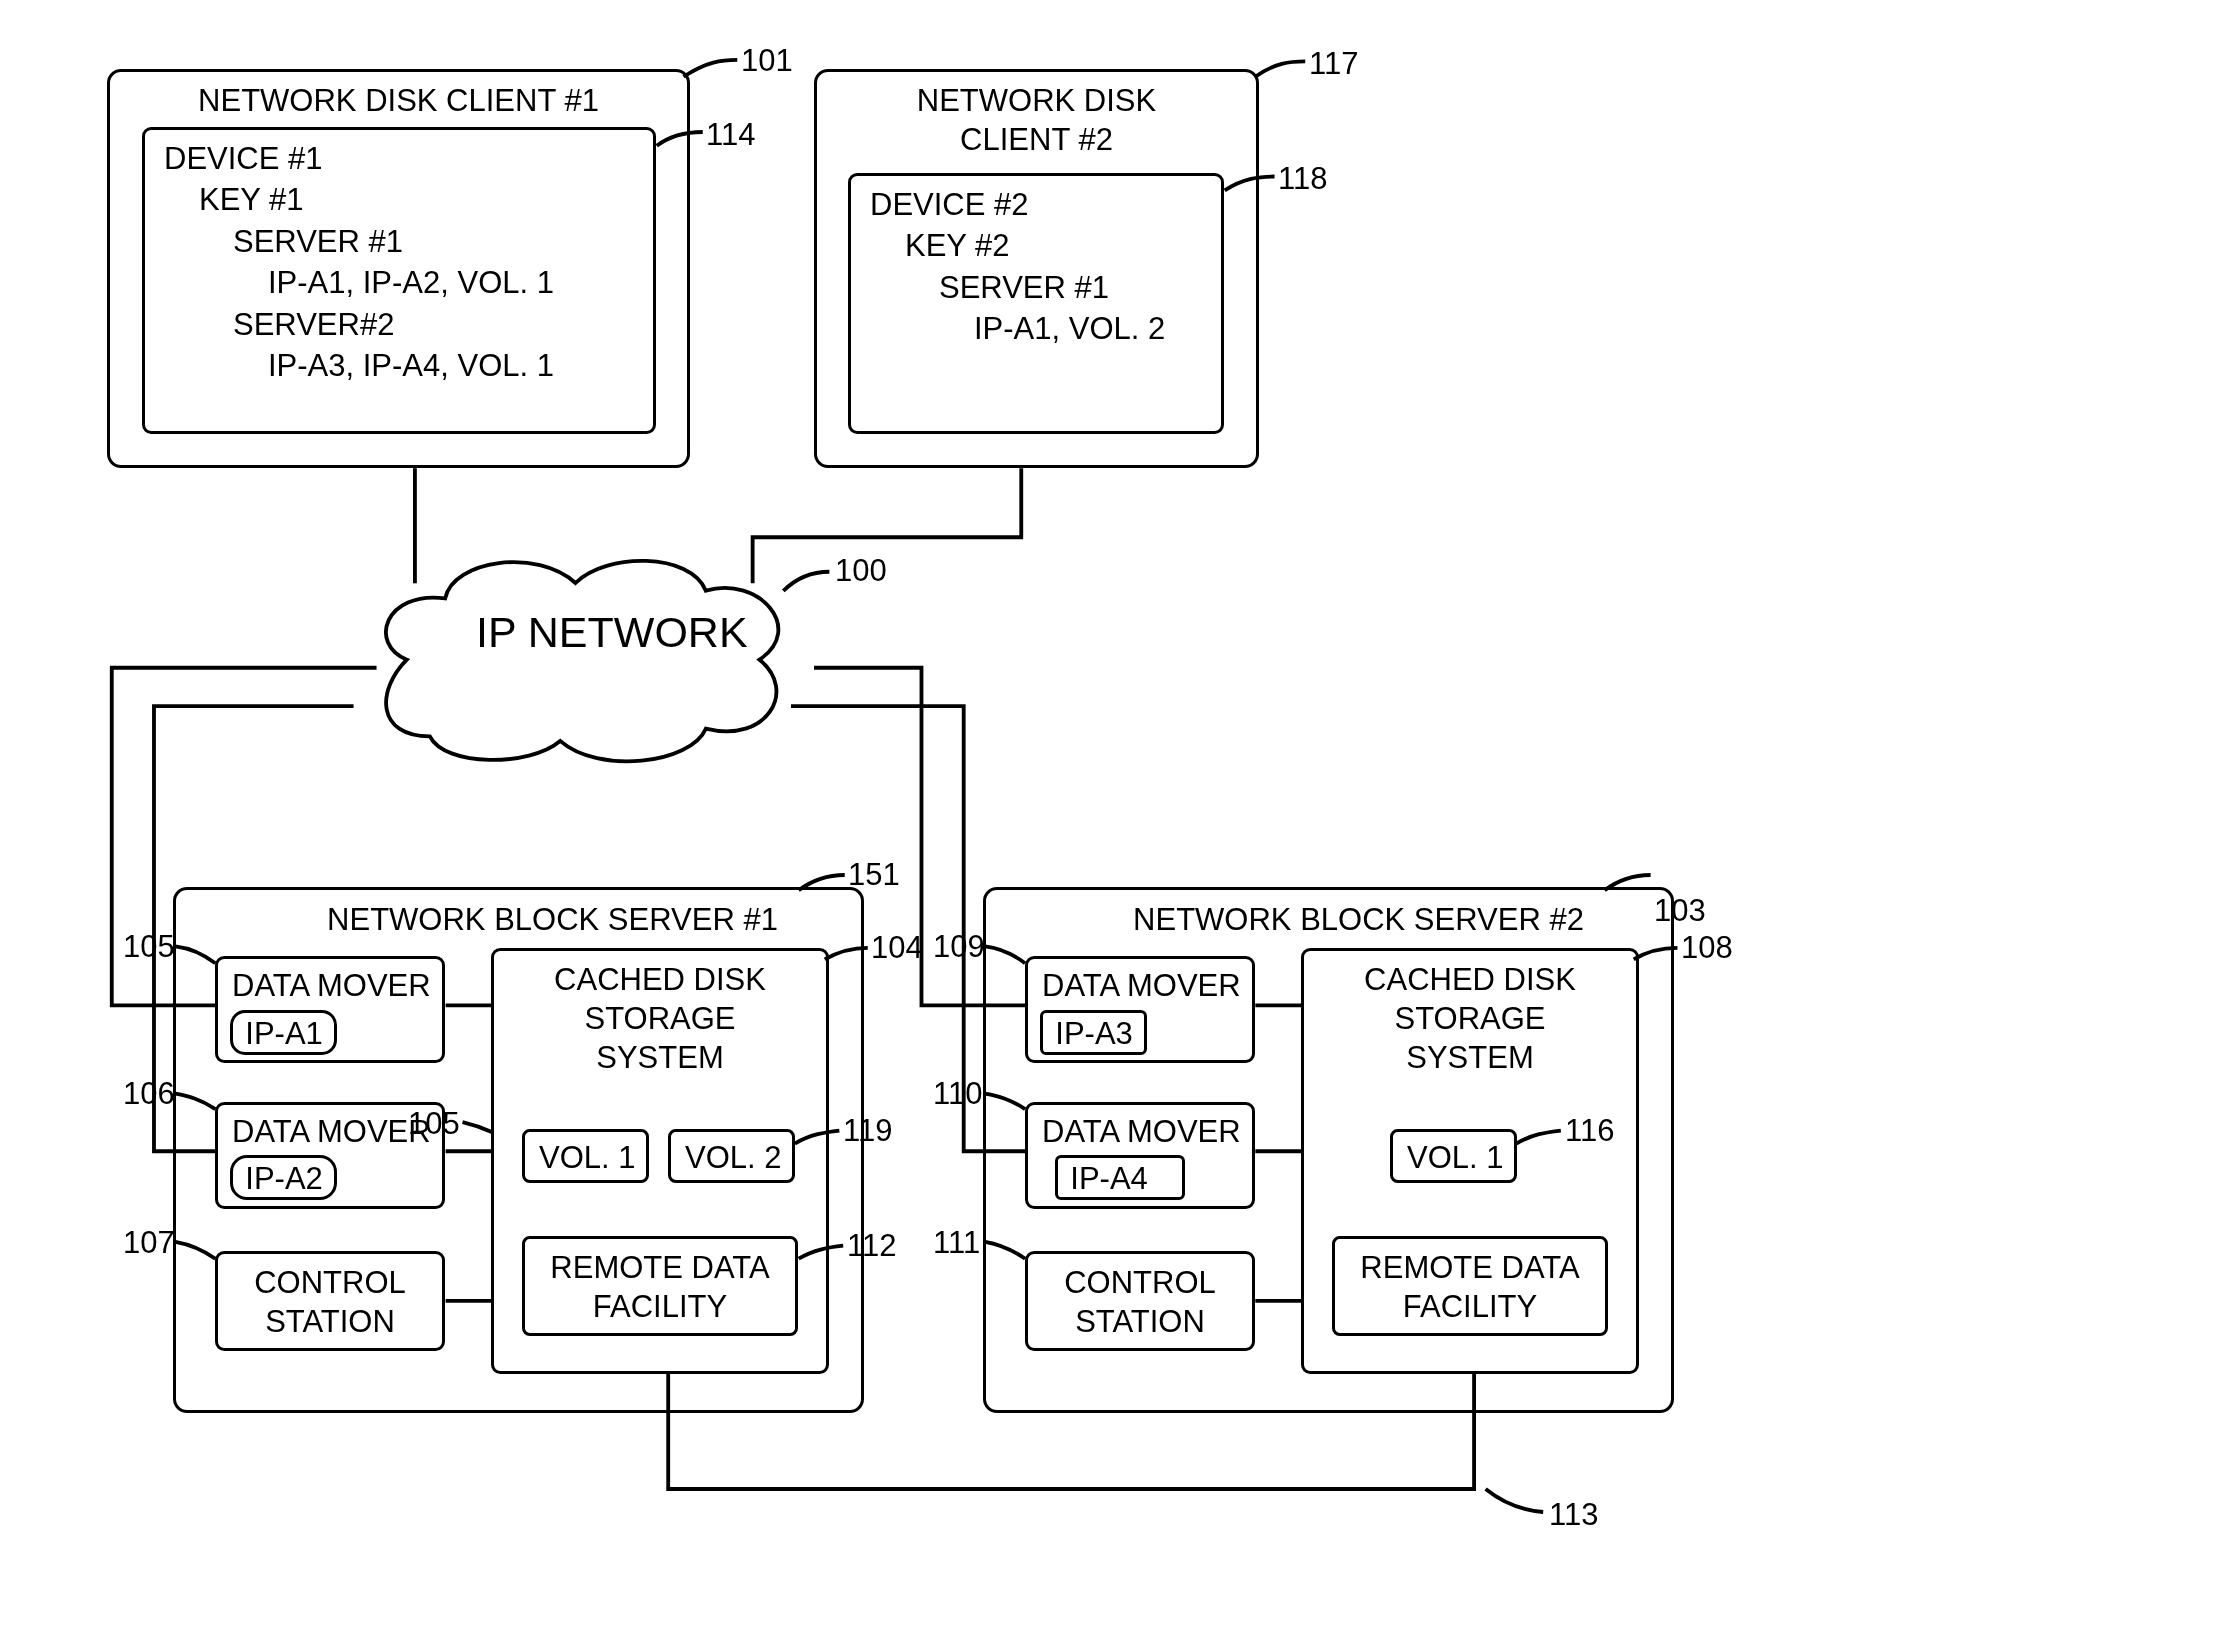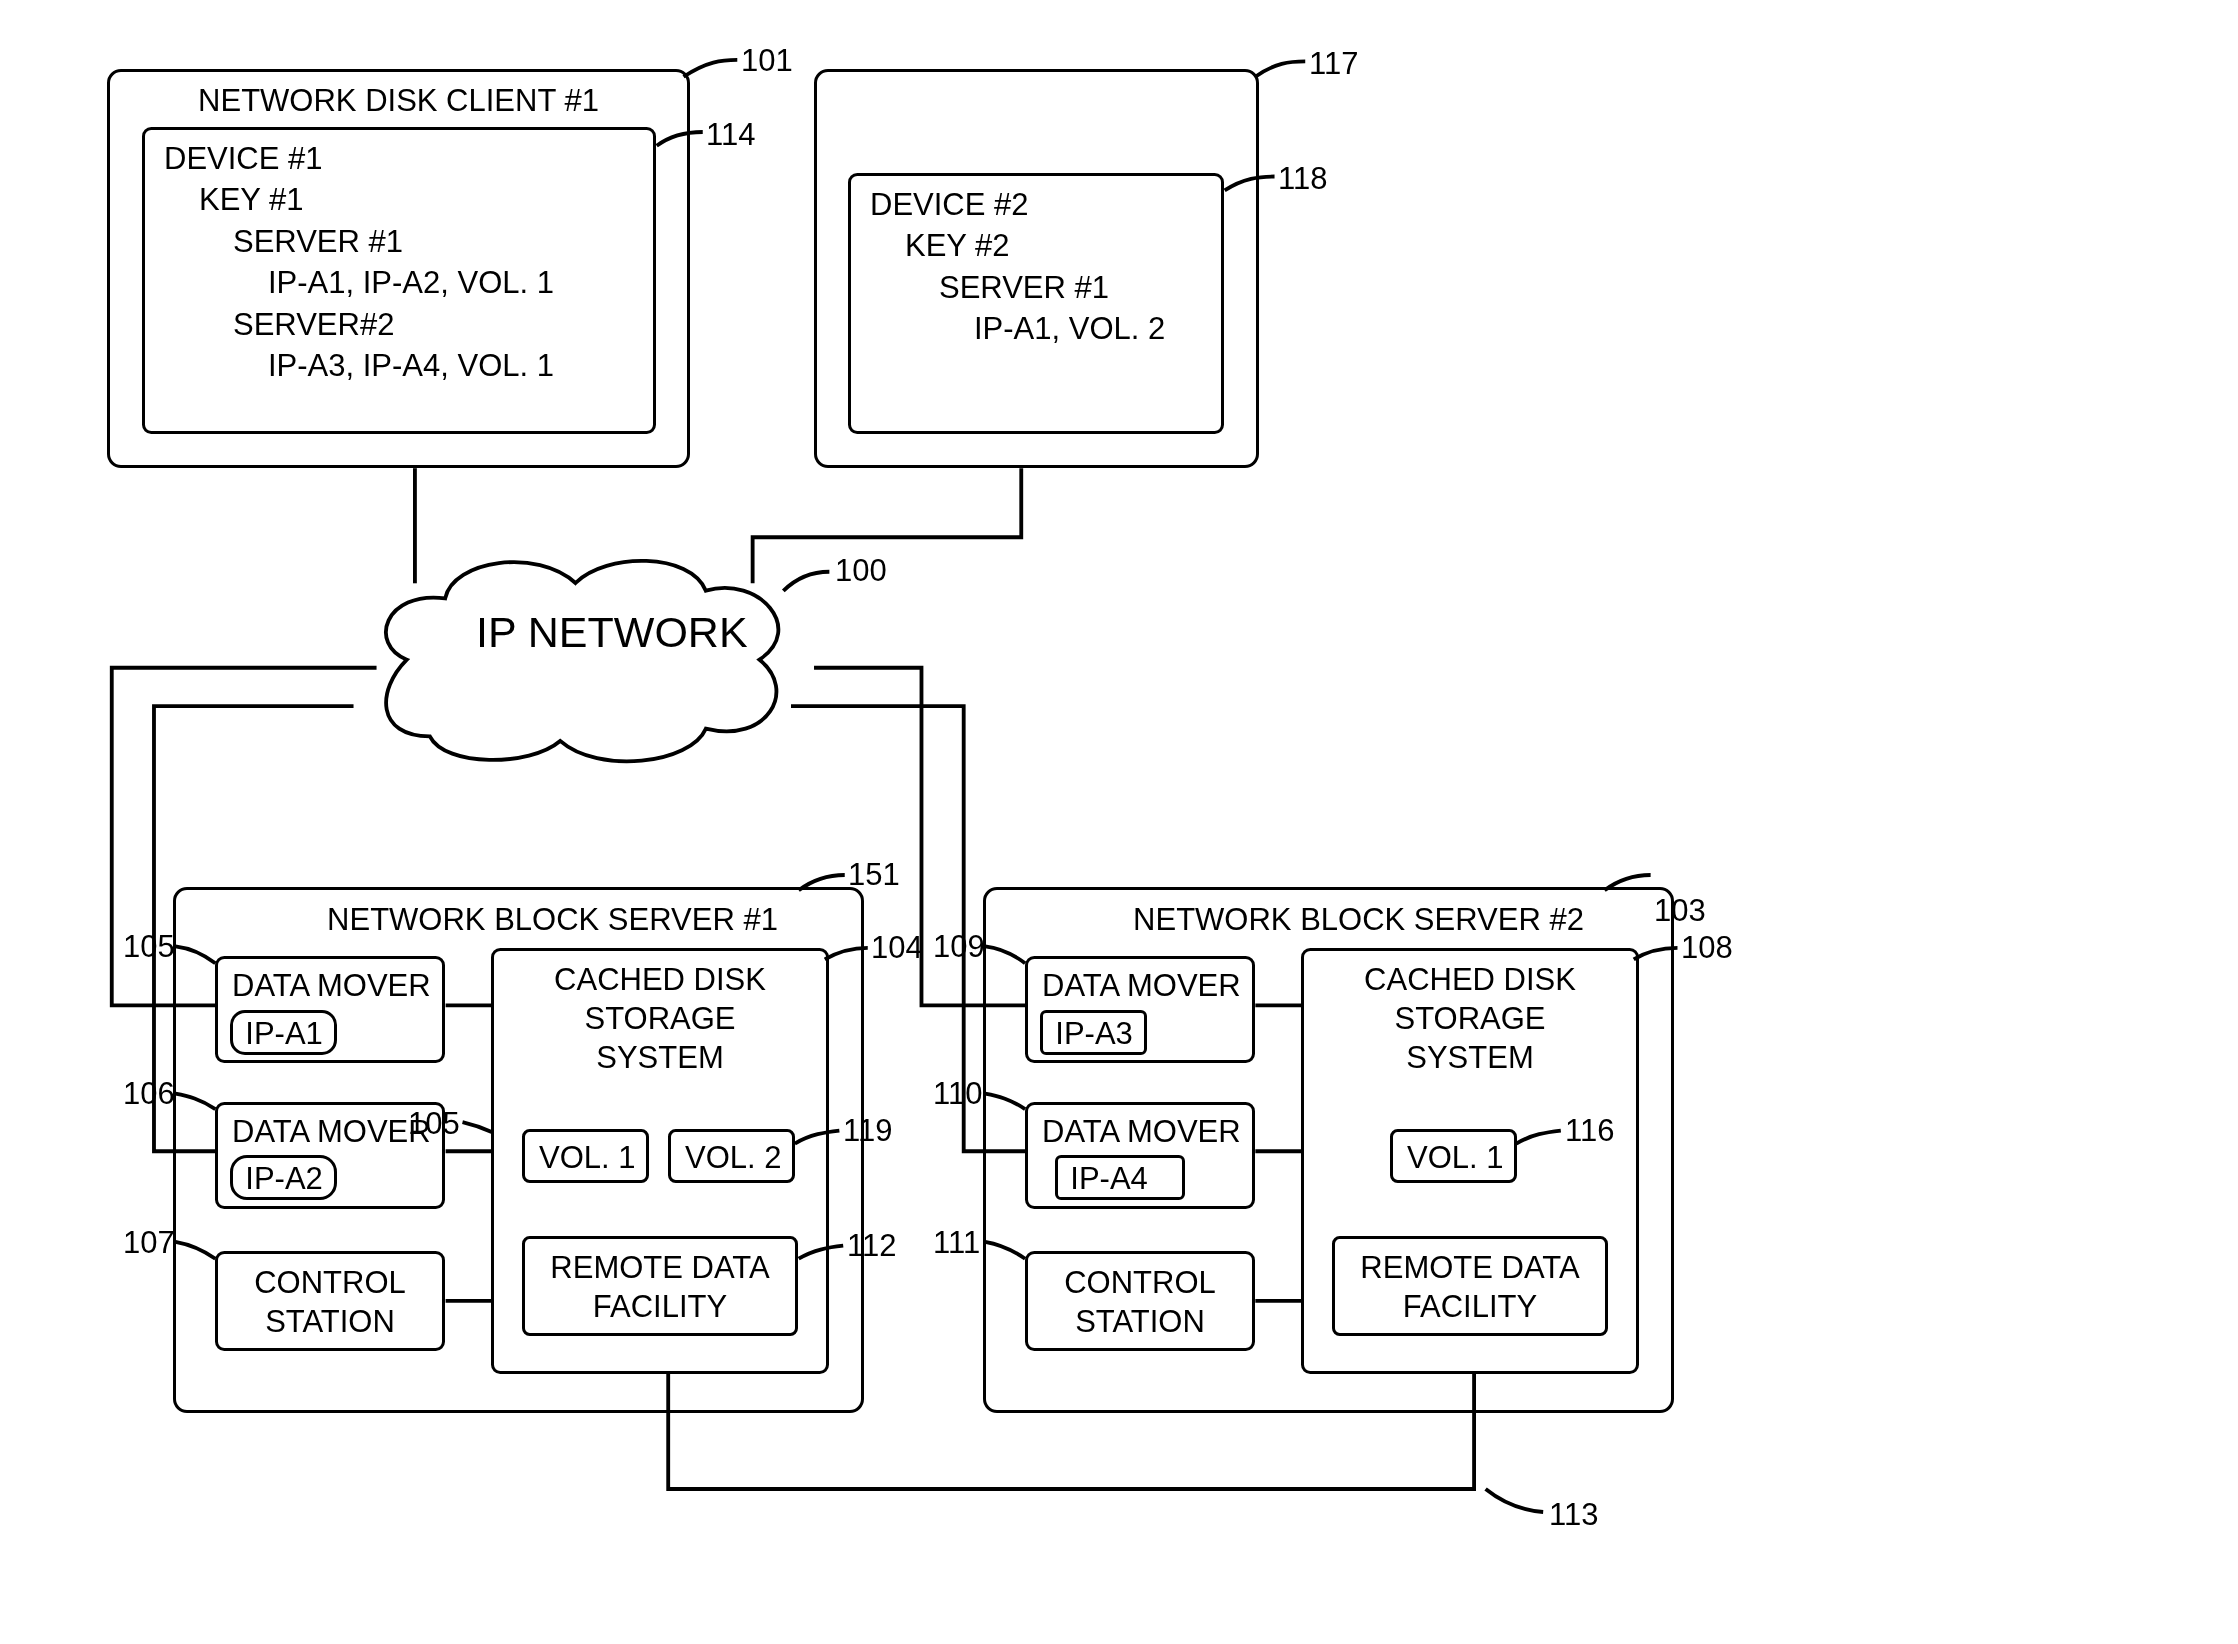--- a/index.html
+++ b/index.html
@@ -53,20 +53,22 @@
 <div class="box" style="left:142px; top:127px; width:514px; height:307px; border-radius:9.2px;">
   <div class="label" style="left:19px; top:10.7px;">DEVICE #1</div>
   <div class="label" style="left:54px; top:52px;">KEY #1</div>
   <div class="label" style="left:88px; top:94px;">SERVER #1</div>
   <div class="label" style="left:123px; top:135px;">IP-A1, IP-A2, VOL. 1</div>
   <div class="label" style="left:88px; top:177px;">SERVER#2</div>
   <div class="label" style="left:123px; top:218px;">IP-A3, IP-A4, VOL. 1</div>
 </div>
 
 <div class="box" style="left:814px; top:69px; width:445px; height:399px;">
+  <div class="title" style="margin-top:10.7px;">NETWORK DISK</div>
+  <div class="title" style="margin-top:3.1px;">CLIENT #2</div>
 </div>
 
 <div class="box" style="left:848px; top:173px; width:376px; height:261px; border-radius:9.2px;">
   <div class="label" style="left:19px; top:10.7px;">DEVICE #2</div>
   <div class="label" style="left:54px; top:52px;">KEY #2</div>
   <div class="label" style="left:88px; top:94px;">SERVER #1</div>
   <div class="label" style="left:123px; top:135px;">IP-A1, VOL. 2</div>
 </div>
 
 <svg style="position:absolute; left:330px; top:537px; width:491px; height:230px;" viewBox="0 0 640 300" width="491" height="230">

